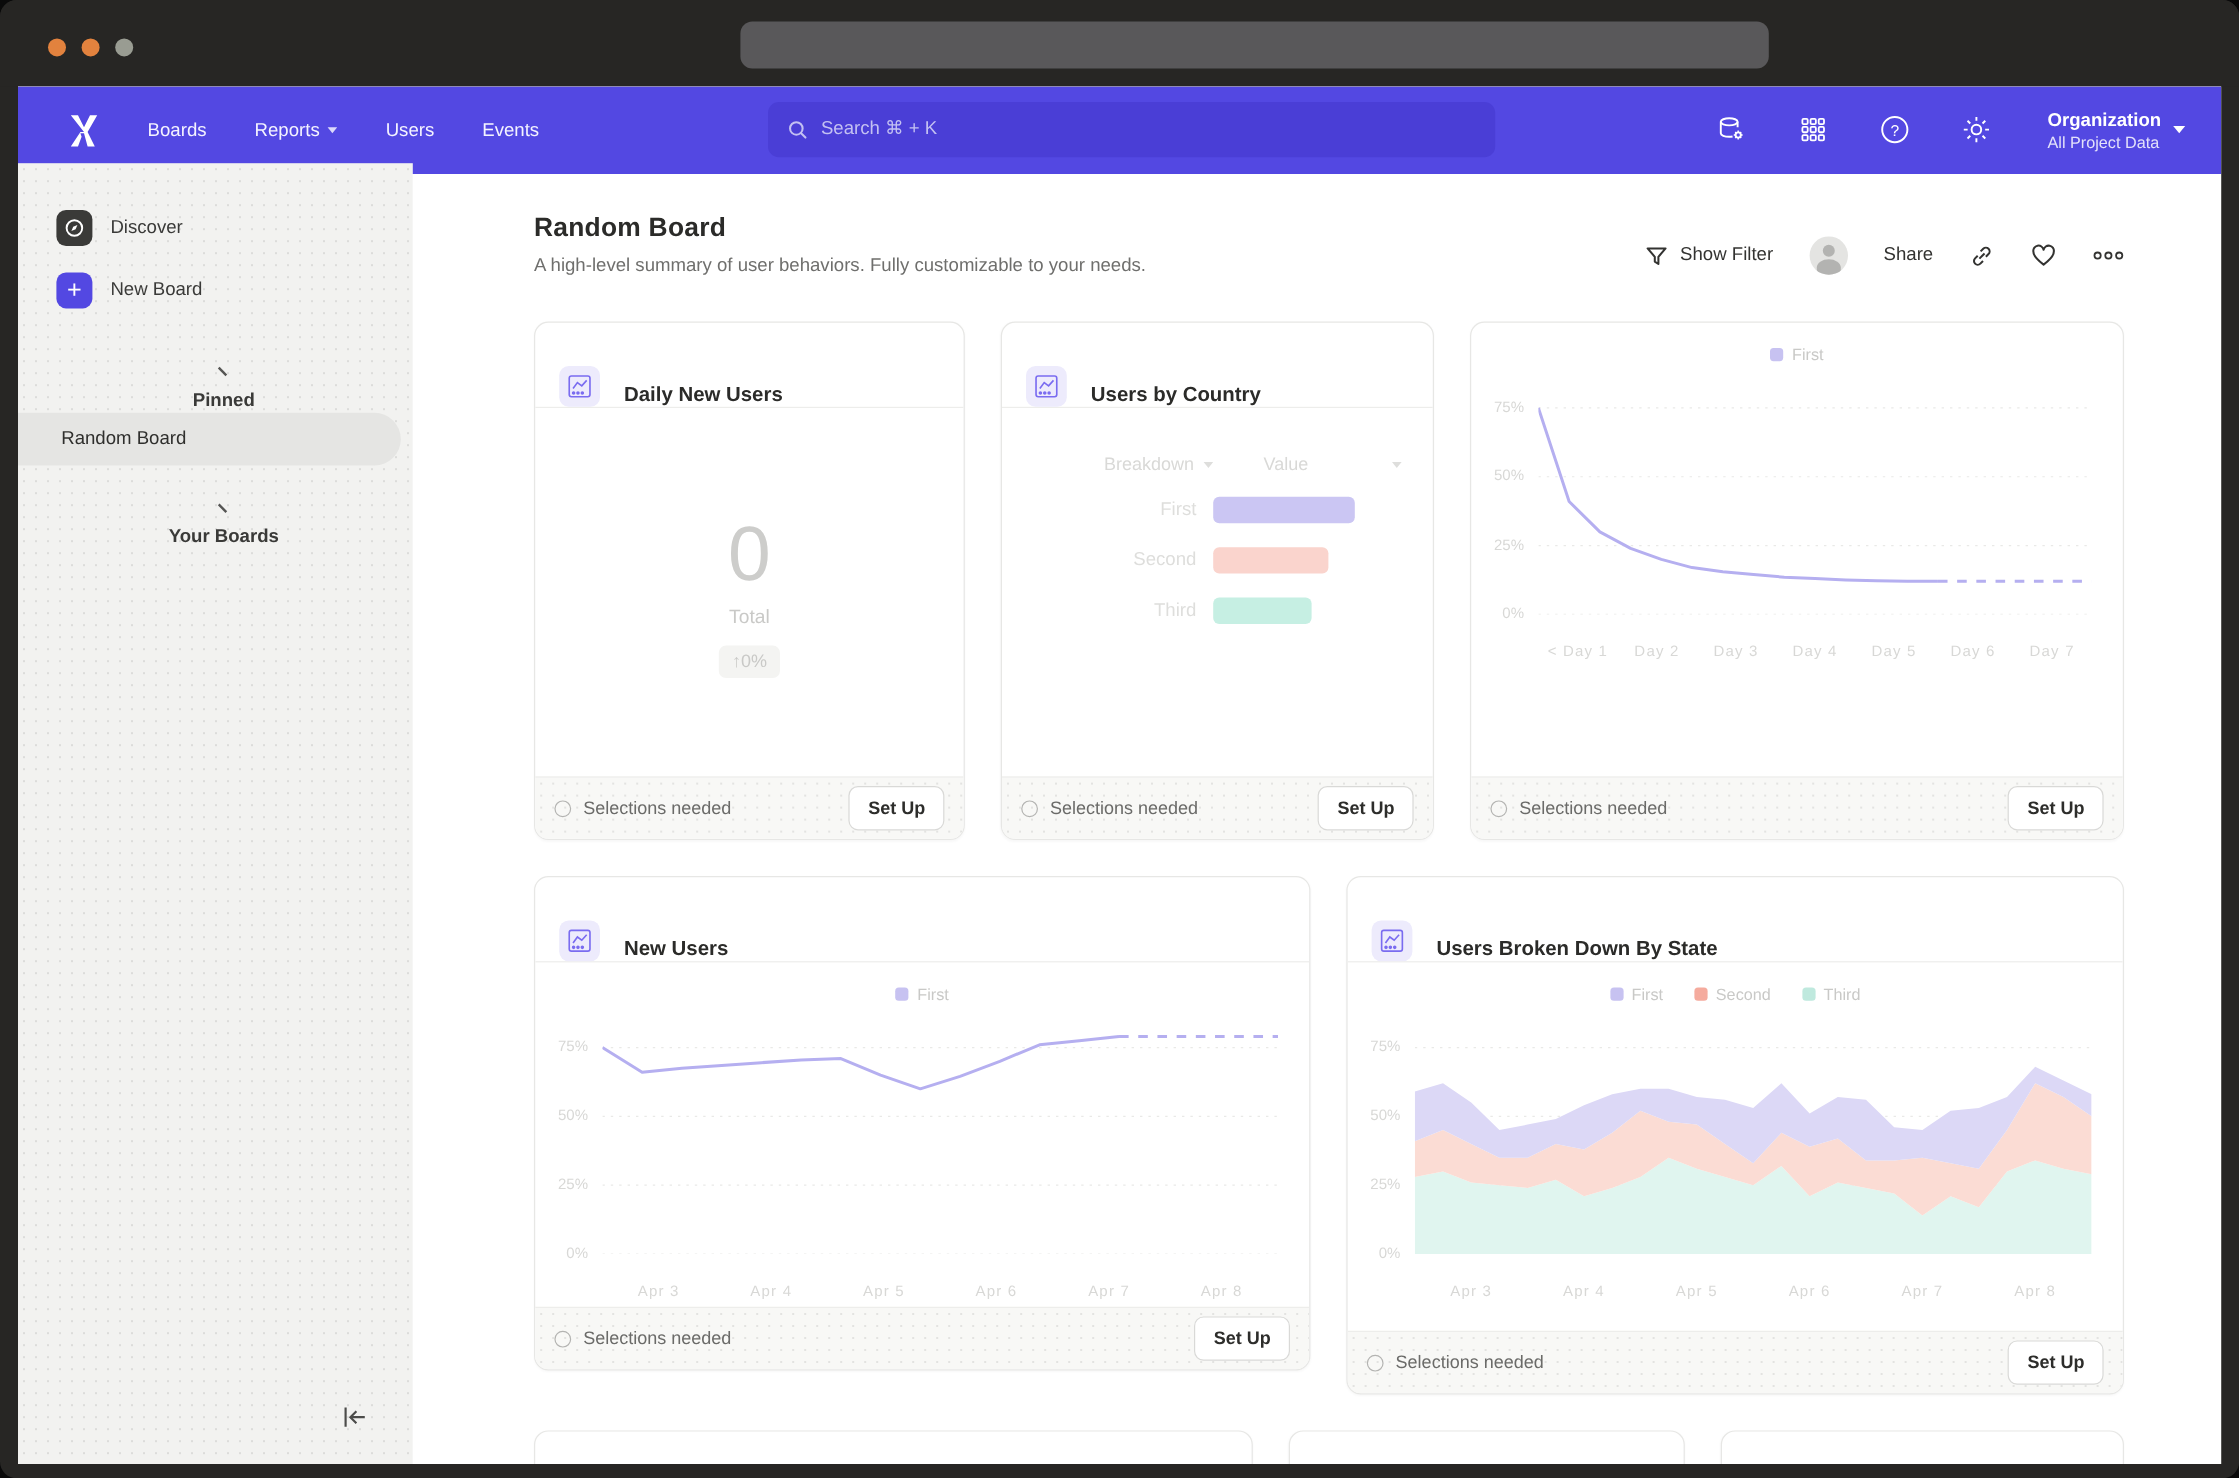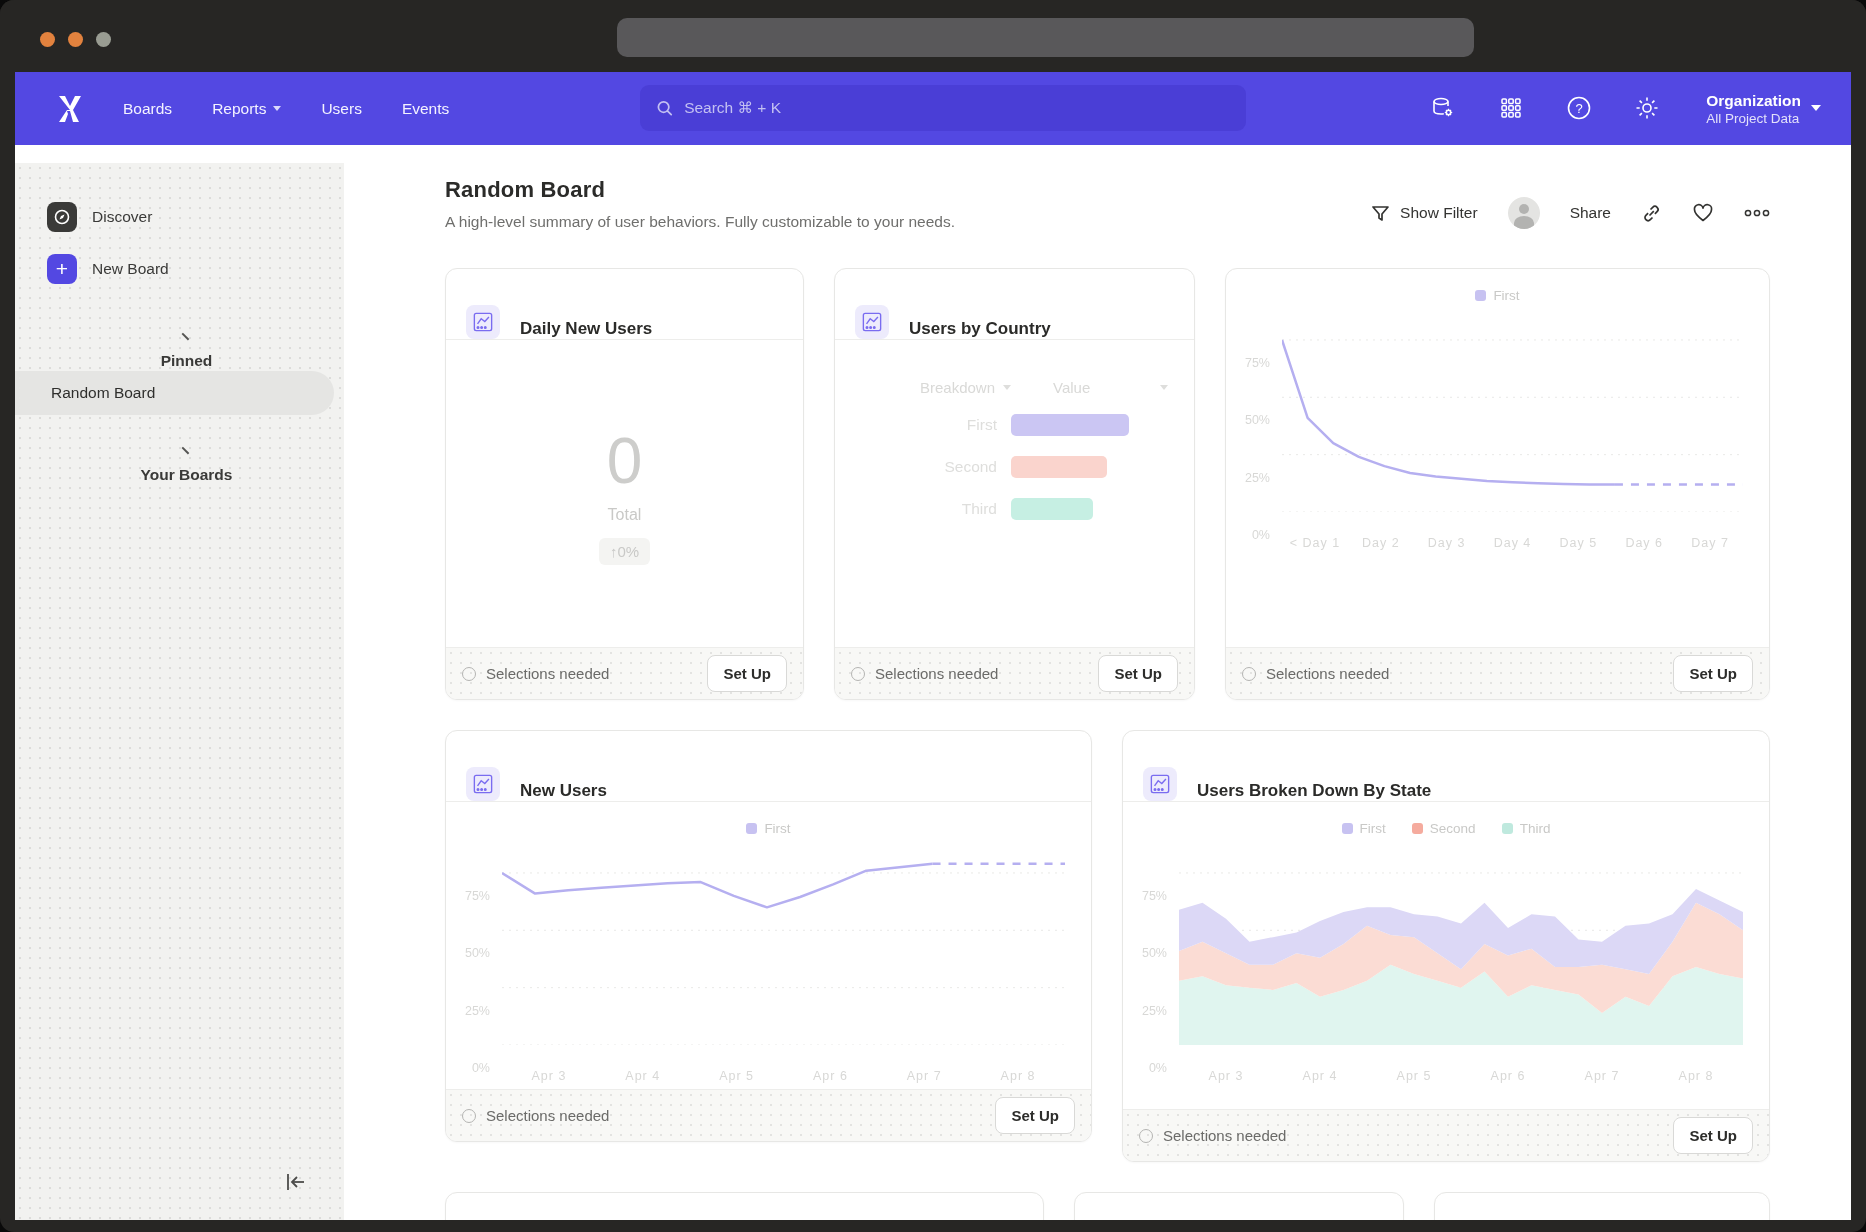--- a/index.html
+++ b/index.html
@@ -26,21 +26,21 @@
   .search input { background:transparent; border:none; outline:none; color:#e8e7fb; font-size:15.5px; width:100%; font-family:"Liberation Sans",sans-serif; }
   .search input::placeholder { color:#c3c0f2; }
   .nav-right { margin-left:auto; display:flex; align-items:center; gap:42px; }
   .nav-icon { width:26px; height:26px; display:flex; align-items:center; justify-content:center; }
   .org { display:flex; align-items:center; gap:10px; margin-left:4px; }
   .org-name { color:#ffffff; font-size:15.5px; font-weight:700; line-height:1.3; }
   .org-sub { color:#e3e1fa; font-size:13.5px; }
   .org-caret { width:0; height:0; border-left:5px solid transparent; border-right:5px solid transparent; border-top:6px solid #ffffff; }
 
   
-  .sidebar { position:absolute; left:0; top:91px; width:329px; bottom:0; background:#f2f2f0;
+  .sidebar { position:absolute; left:0; top:64px; width:329px; bottom:0; background:#f2f2f0;
     background-image:radial-gradient(#dcdcda 1px, rgba(0,0,0,0) 1.2px); background-size:10px 10px; }
   .side-item { display:flex; align-items:center; gap:15px; padding:0 22px; height:40px; margin:0 0 12px 10px; color:#3a3a38; font-size:15.5px; font-weight:500; }
   .side-badge { width:30px; height:30px; border-radius:8px; display:flex; align-items:center; justify-content:center; flex:none; }
   .badge-dark { background:#3a3a38; }
   .badge-purple { background:#5348e2; color:#fff; font-size:21px; font-weight:400; }
   .side-section { display:flex; align-items:center; gap:12px; padding:0 22px 0 36px; height:34px; color:#3a3a38; font-size:15.5px; font-weight:600;flex-direction:column; }
   .chev { width:9px; height:9px; border-right:2px solid #55555:3; border-bottom:2px solid #555553; transform:rotate(45deg) translateY(-2px); border-color:#555553; flex:none; }
   .side-pill { margin:6px 10px 8px 0; height:44px; background:#e5e5e3; border-radius:0 22px 22px 0; display:flex; align-items:center; padding-left:36px; color:#2f2f2d; font-size:15.5px; font-weight:500; }
   .collapse-btn { position:absolute; right:36px; bottom:22px; color:#4c4c4a; font-size:20px; }
 
@@ -84,21 +84,21 @@
   .country-label { color:#dededc; font-size:15.5px; display:flex; align-items:center; justify-content:flex-end; padding-right:14px; height:42px; }
   .country-barcell { display:flex; align-items:center; height:42px; }
   .country-bar { height:22px; border-radius:5px; }
 
   
   .legend { display:flex; justify-content:center; gap:26px; margin-top:16px; height:20px; align-items:center; }
   .legend-item { display:flex; align-items:center; gap:7px; font-size:13.5px; color:#c9c9c7; }
   .legend-sw { width:11px; height:11px; border-radius:3px; }
   .chart-area { display:flex; margin-top:12px; height:195px; padding-right:26px; position:relative; }
   .ylabels { width:56px; position:relative; flex:none; }
-  .ylabels span { position:absolute; right:12px; font-size:12.5px; color:#d8d8d6;margin-top:24px; }
+  .ylabels span { position:absolute; right:12px; font-size:12.5px; color:#d8d8d6; }
   .plot { flex:1; height:100%; }
   .xlabels { margin:24px 26px 0 56px; display:flex; }
   .xlabels span { flex:1; text-align:center; font-size:12.5px; color:#d8d8d6; letter-spacing:1px; white-space:nowrap; }
 
   
   .card.partial { height:80px; }
   .card.partial .card-head { border-bottom:none; }
 </style>
 </head>
 <body>

